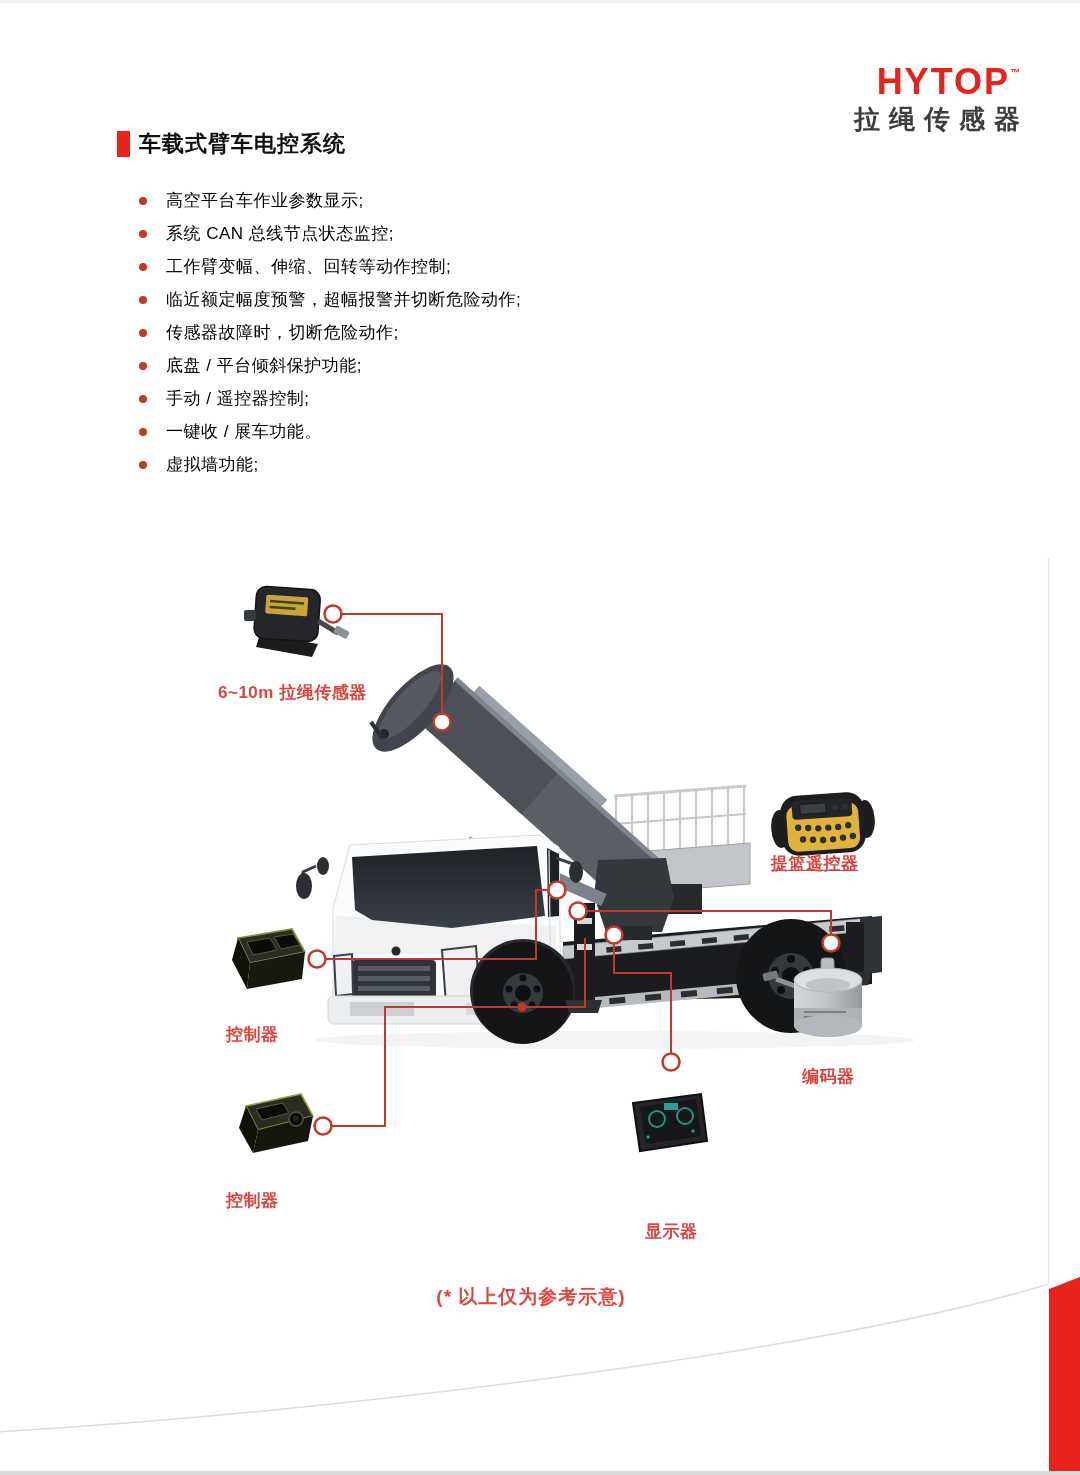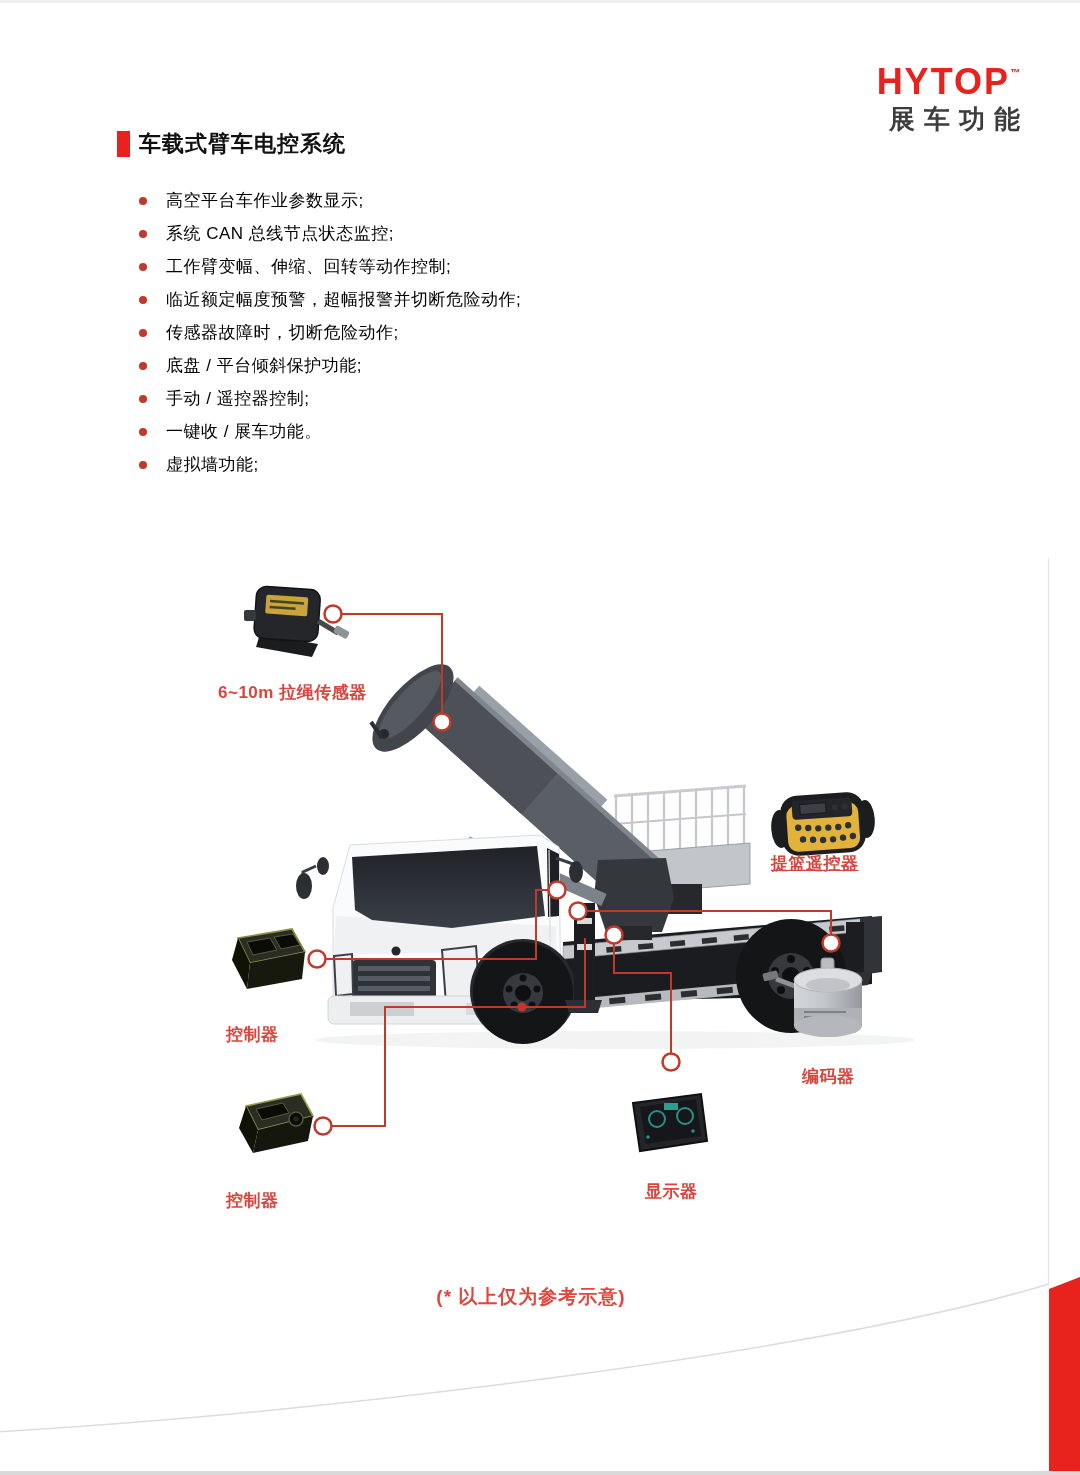--- a/index.html
+++ b/index.html
@@ -45,21 +45,21 @@
   svg.scene{position:absolute;left:0;top:0;}
 </style>
 </head>
 <body>
 
 <div class="page">
   <div class="edge-top"></div>
 
   <div class="logo">
     <div class="logo-main"><span>HYTOP</span><span class="logo-tm">™</span></div>
-    <div class="logo-sub">展车功能</div>
+    <div class="logo-sub">拉绳传感器</div>
   </div>
 
   <div class="title-row">
     <div class="title-bar"></div>
     <div class="title-text">车载式臂车电控系统</div>
   </div>
 
   <ul class="features">
     <li>高空平台车作业参数显示;</li>
     <li>系统 CAN 总线节点状态监控;</li>
@@ -310,18 +310,18 @@
       <circle cx="323" cy="1126" r="8.5"></circle>
     </g>
     <circle cx="522" cy="1007" r="4.5" fill="#c0392b"></circle>
   </svg>
 
   <div class="dlabel" style="left:218px;top:681px;width:132px;">6~10m 拉绳传感器</div>
   <div class="dlabel" style="left:771px;top:852px;width:92px;text-decoration:underline;">提篮遥控器</div>
   <div class="dlabel" style="left:802px;top:1065px;width:62px;">编码器</div>
   <div class="dlabel" style="left:226px;top:1023px;width:62px;">控制器</div>
   <div class="dlabel" style="left:226px;top:1189px;width:62px;">控制器</div>
-  <div class="dlabel" style="left:645px;top:1180px;width:62px;">显示器</div>
+  <div class="dlabel" style="left:645px;top:1220px;width:62px;">显示器</div>
 
   <div class="footer-note">(* 以上仅为参考示意)</div>
 
   <div class="edge-bottom"></div>
 </div>
 
 </body></html>

